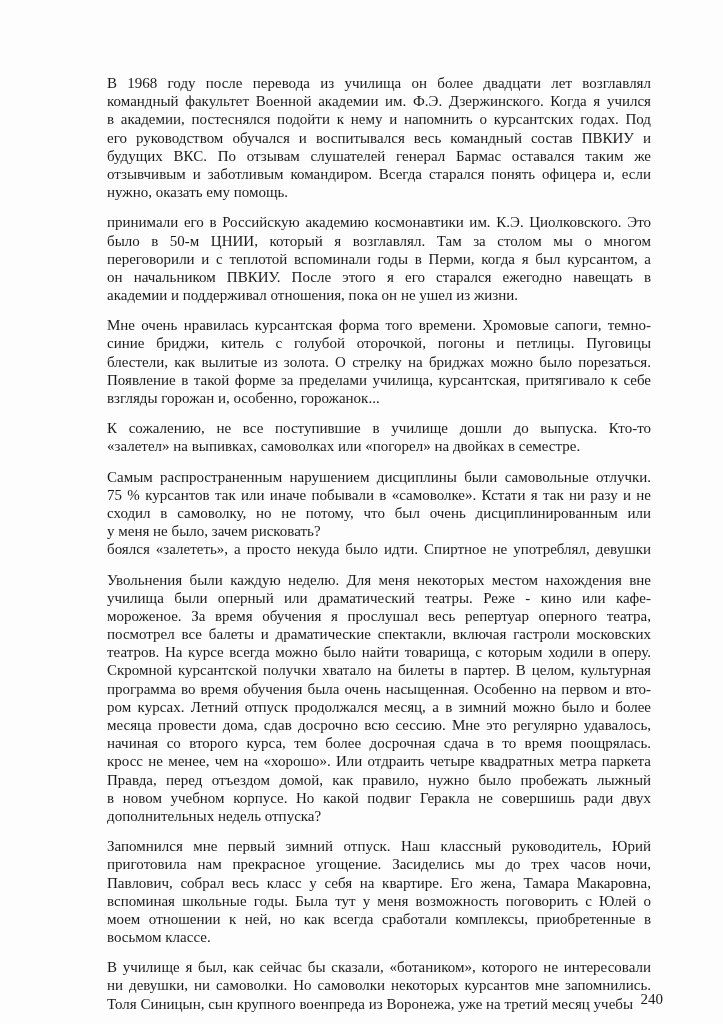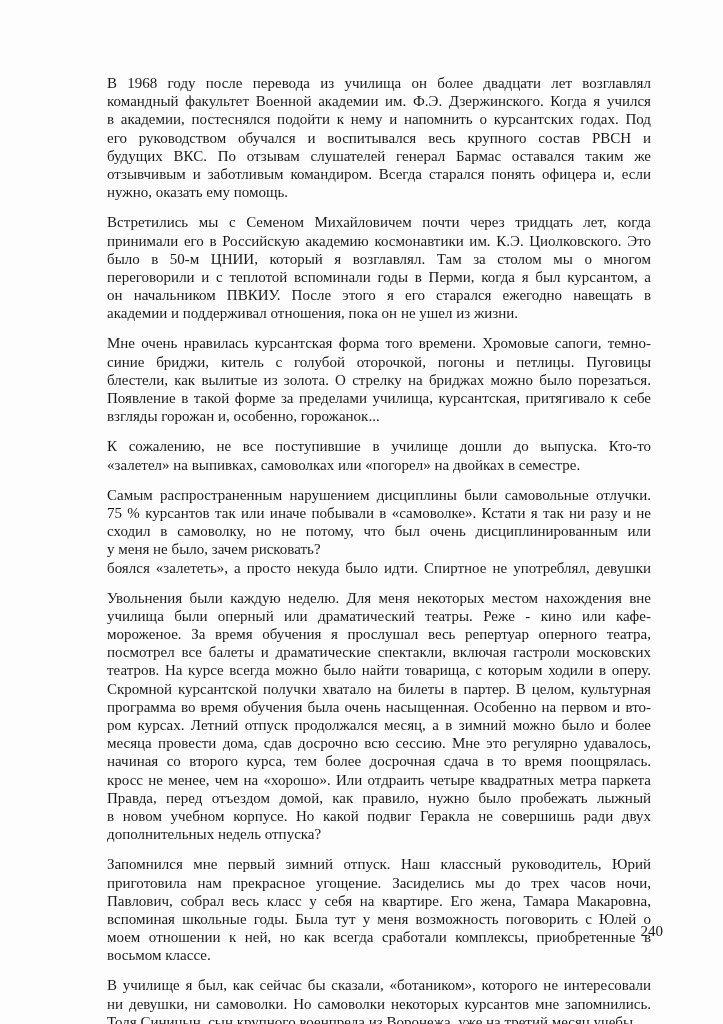--- a/index.html
+++ b/index.html
@@ -35,43 +35,42 @@
     height: 18.2px;
     overflow: hidden;
     white-space: normal;
   }
   .line.last {
     text-align-last: left;
     -moz-text-align-last: left;
   }
   .page-number {
     position: absolute;
-    top: 922px;
+    top: 990px;
     right: 60px;
     font-size: 15px;
     line-height: 18.2px;
     text-align: left;
   }
 </style>
 </head>
 <body>
 
 <div class="page" style="background: rgb(253, 253, 253); color: rgb(26, 26, 26);">
   <div class="text-block">
       <div class="para">
         <div class="line">В 1968 году после перевода из училища он более двадцати лет возглавлял</div>
         <div class="line">командный факультет Военной академии им. Ф.Э. Дзержинского. Когда я учился</div>
         <div class="line">в академии, постеснялся подойти к нему и напомнить о курсантских годах. Под</div>
-        <div class="line">его руководством обучался и воспитывался весь крупного состав РВСН и</div>
+        <div class="line">его руководством обучался и воспитывался весь командный состав ПВКИУ и</div>
         <div class="line">будущих ВКС. По отзывам слушателей генерал Бармас оставался таким же</div>
         <div class="line">отзывчивым и заботливым командиром. Всегда старался понять офицера и, если</div>
         <div class="line last">нужно, оказать ему помощь.</div>
       </div>
       <div class="para">
-        <div class="line">Встретились мы с Семеном Михайловичем почти через тридцать лет, когда</div>
         <div class="line">принимали его в Российскую академию космонавтики им. К.Э. Циолковского. Это</div>
         <div class="line">было в 50-м ЦНИИ, который я возглавлял. Там за столом мы о многом</div>
         <div class="line">переговорили и с теплотой вспоминали годы в Перми, когда я был курсантом, а</div>
         <div class="line">он начальником ПВКИУ. После этого я его старался ежегодно навещать в</div>
         <div class="line last">академии и поддерживал отношения, пока он не ушел из жизни.</div>
       </div>
       <div class="para">
         <div class="line">Мне очень нравилась курсантская форма того времени. Хромовые сапоги, темно-</div>
         <div class="line">синие бриджи, китель с голубой оторочкой, погоны и петлицы. Пуговицы</div>
         <div class="line">блестели, как вылитые из золота. О стрелку на бриджах можно было порезаться.</div>

